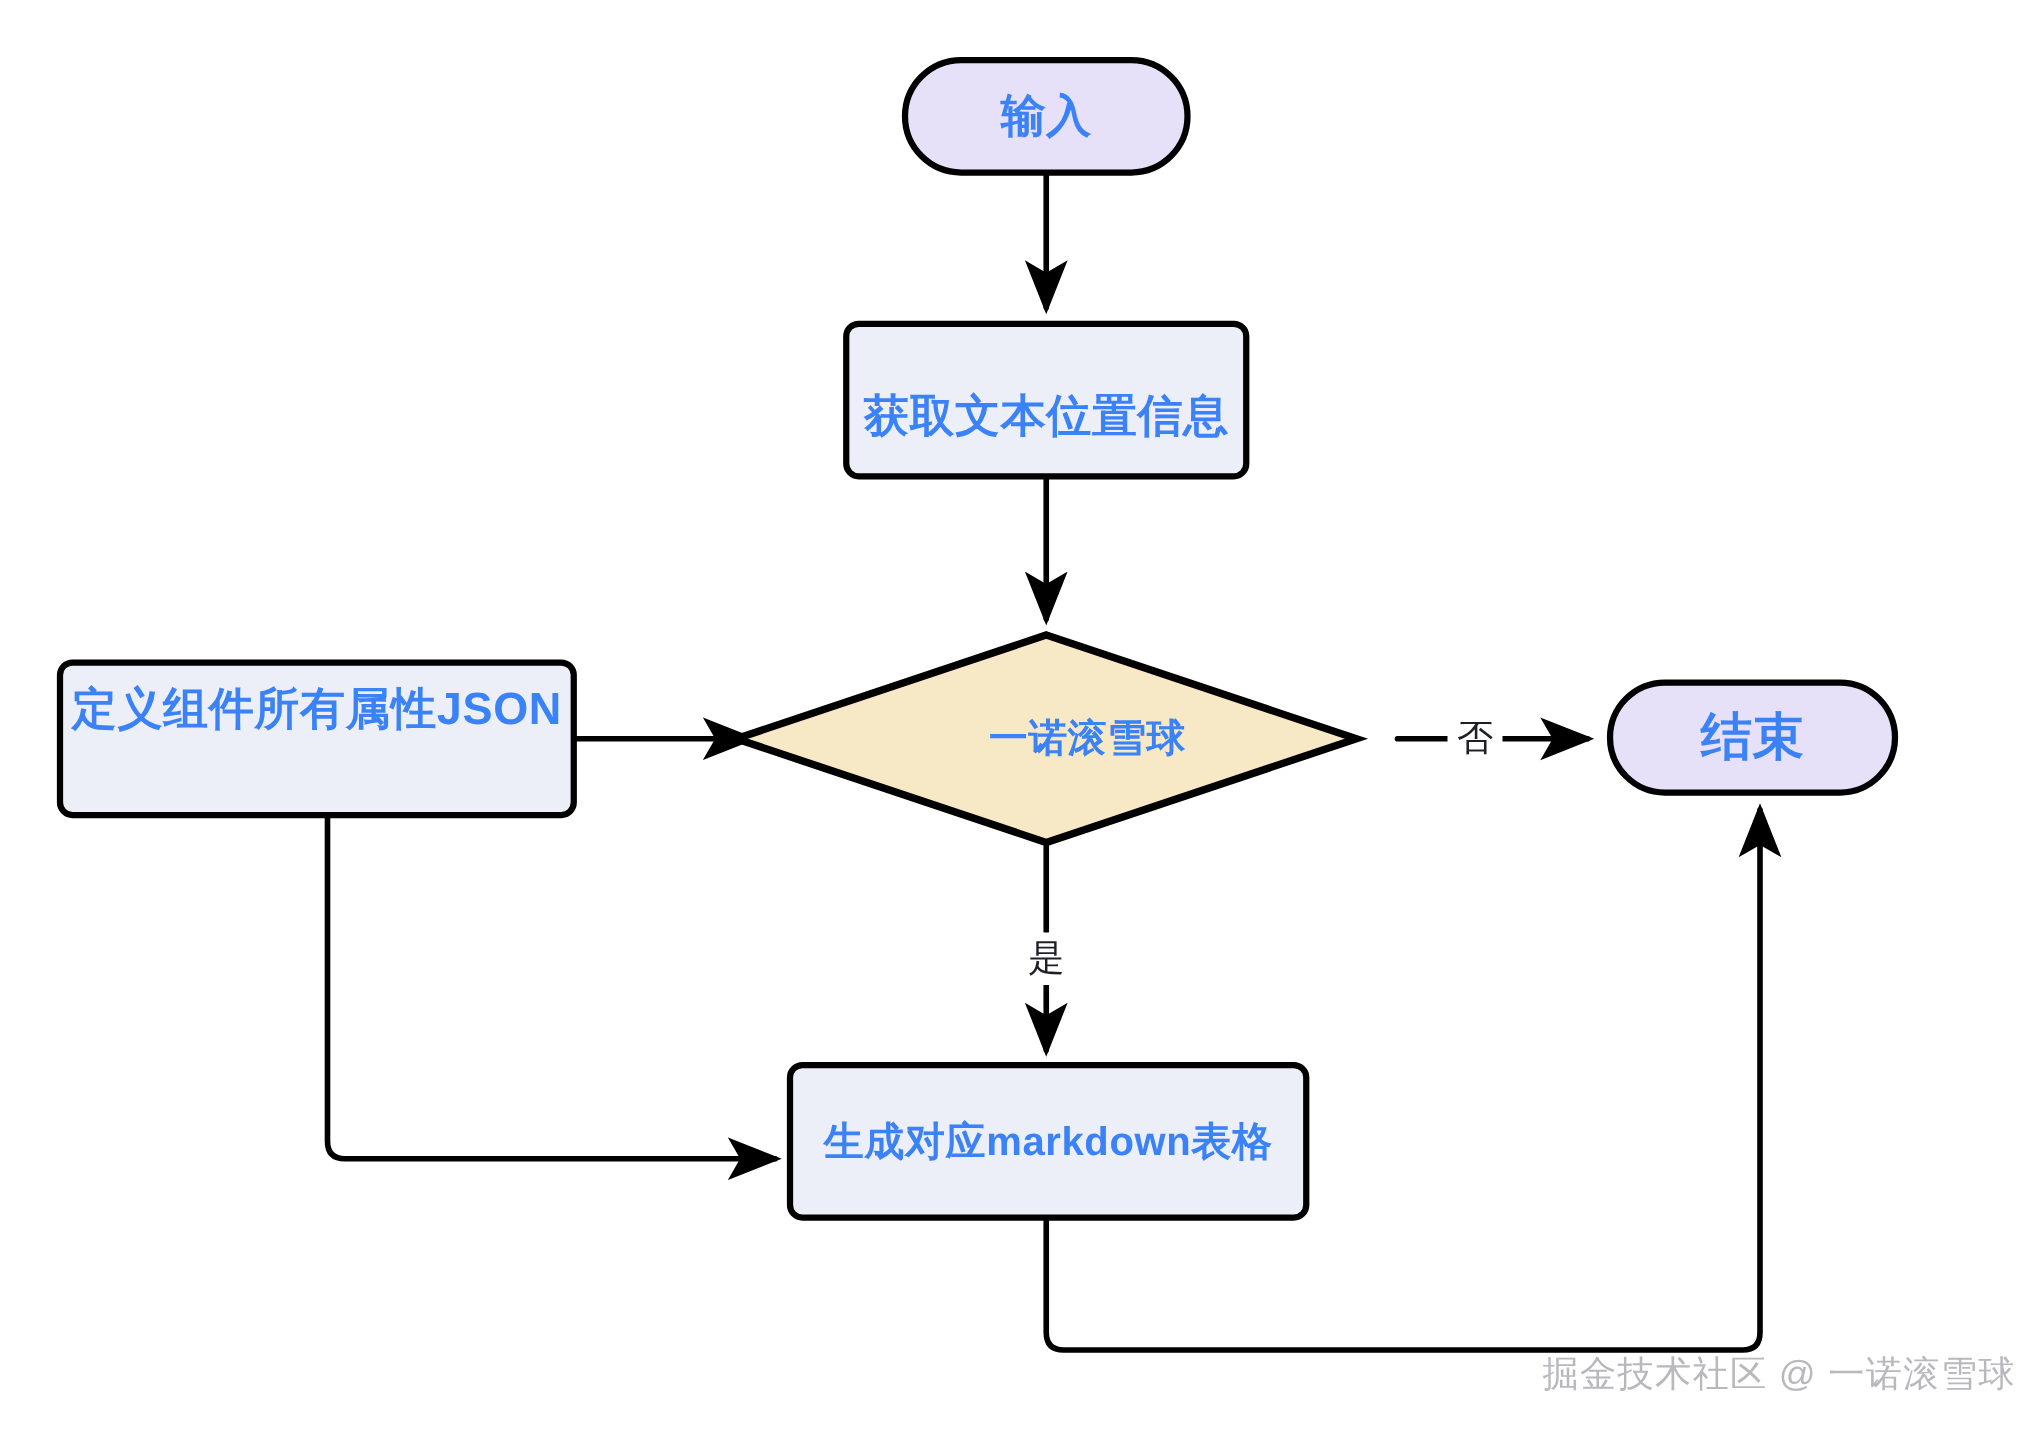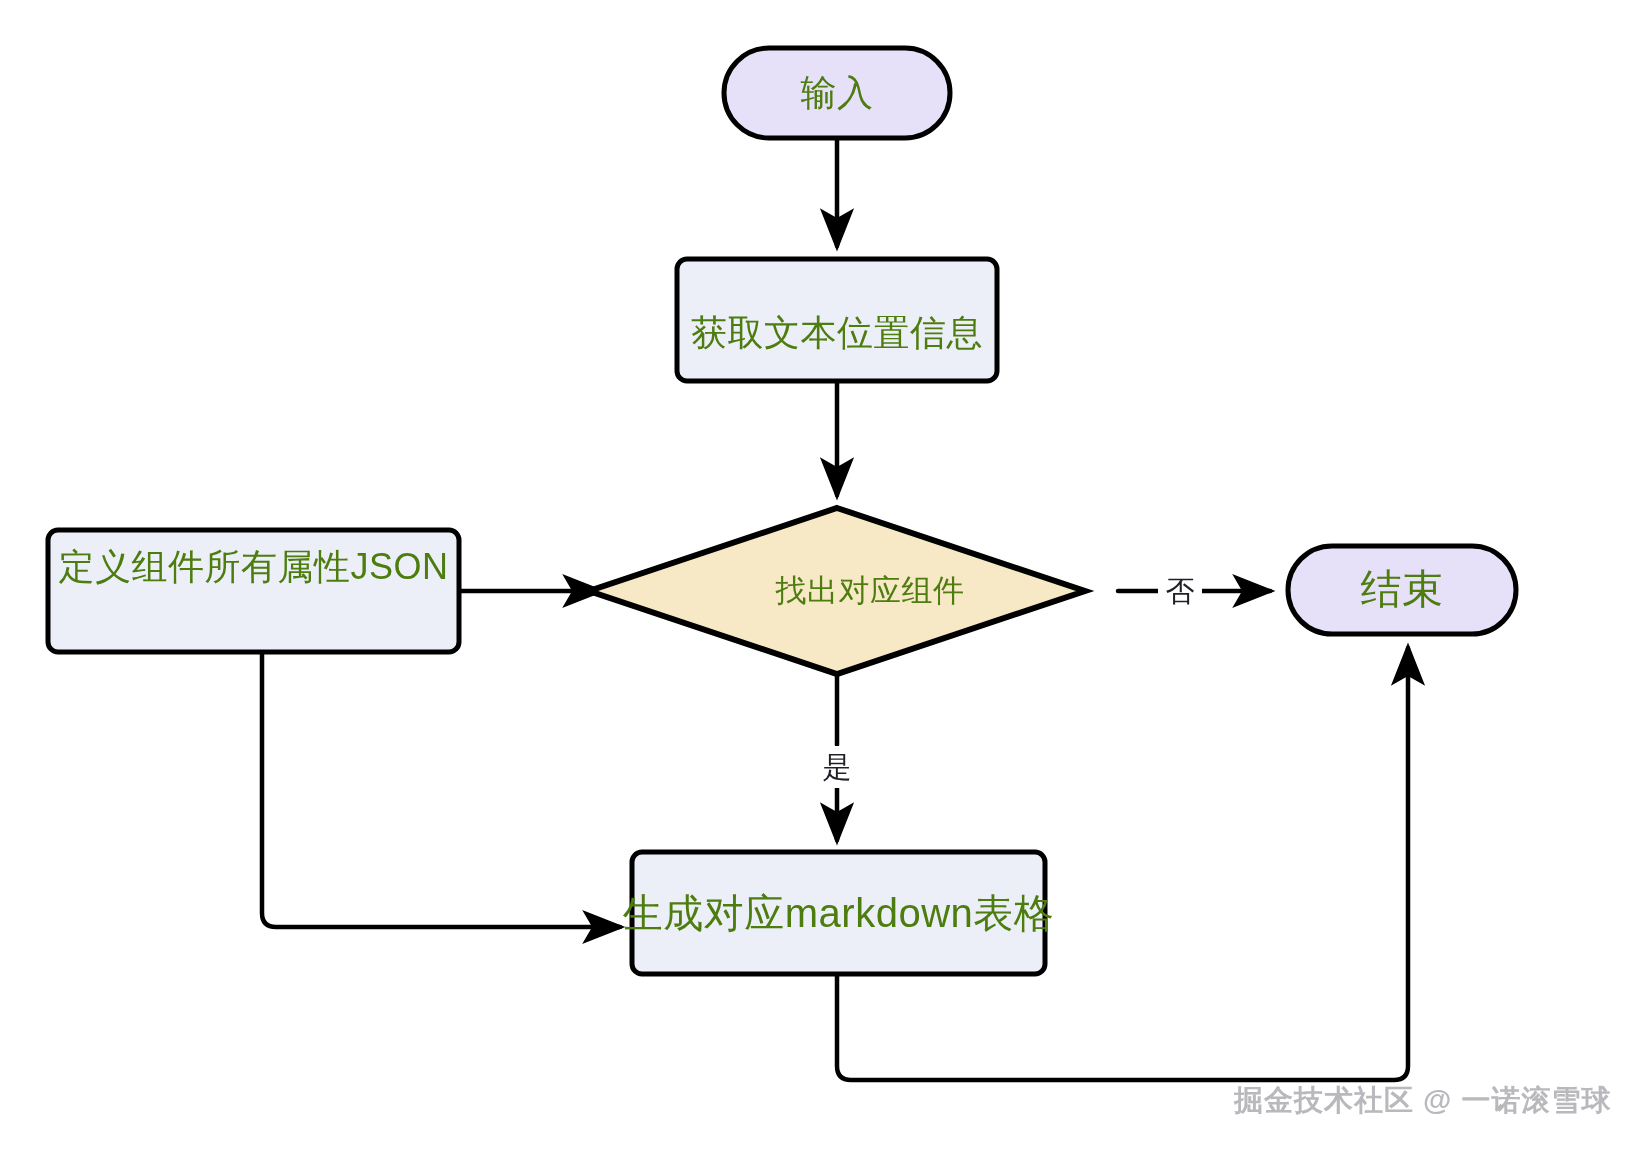--- a/index.html
+++ b/index.html
@@ -19,26 +19,27 @@
     left: 0;
     top: 0;
     width: 1634px;
     height: 1152px;
   }
   .node-label {
     position: absolute;
     display: flex;
     align-items: center;
     justify-content: center;
-    color: #4d7c0f;
+    color: #3b82f6;
     font-size: 36px;
     line-height: 1.2;
     white-space: nowrap;
     letter-spacing: 0.5px;
     pointer-events: none;
+    font-weight: bold;
   }
   .edge-label {
     position: absolute;
     display: flex;
     align-items: center;
     justify-content: center;
     color: #1f1f28;
     font-size: 29px;
     line-height: 1;
     white-space: nowrap;
@@ -94,23 +95,23 @@
 
   <rect x="1288" y="546" width="228" height="88" rx="44" ry="44" fill="#e6e0f8" stroke="#000000" stroke-width="5"></rect>
 </svg>
 
 <div class="node-label" style="left:724px; top:48px; width:226px; height:90px;">输入</div>
 
 <div class="node-label" style="left:677px; top:272px; width:320px; height:122px;">获取文本位置信息</div>
 
 <div class="node-label" style="left:48px; top:506px; width:411px; height:122px;">定义组件所有属性JSON</div>
 
-<div class="node-label" style="left:622px; top:508px; width:496px; height:166px; font-size:31px;">找出对应组件</div>
+<div class="node-label" style="left:622px; top:508px; width:496px; height:166px; font-size:31px;">一诺滚雪球</div>
 
-<div class="node-label" style="left:632px; top:852px; width:413px; height:122px; font-size:40px;">生成对应markdown表格</div>
+<div class="node-label" style="left:632px; top:852px; width:413px; height:122px; font-size:32px;">生成对应markdown表格</div>
 
 <div class="node-label" style="left:1288px; top:546px; width:228px; height:88px; font-size:41px;">结束</div>
 
 <div class="edge-label" style="left:1158px; top:571px; width:44px; height:40px;">否</div>
 
 <div class="edge-label" style="left:815px; top:746px; width:44px; height:42px;">是</div>
 
-<div class="watermark" style="left:1234px; top:1086px;font-weight:bold;">掘金技术社区 @ 一诺滚雪球</div>
+<div class="watermark" style="left:1234px; top:1086px;">掘金技术社区 @ 一诺滚雪球</div>
 
 </body></html>

